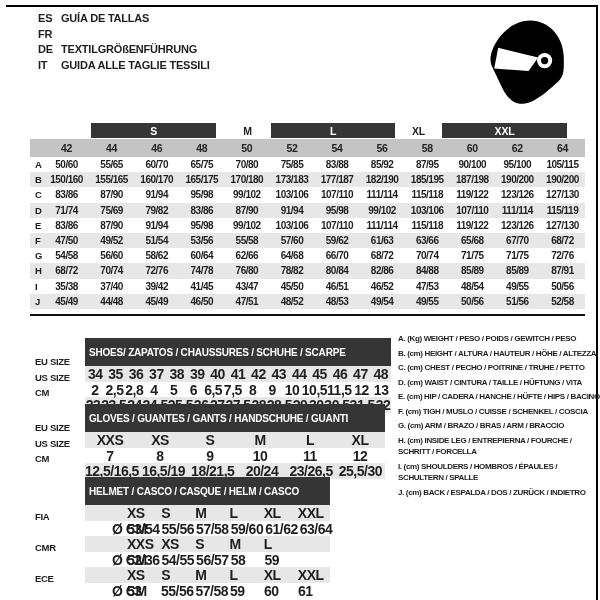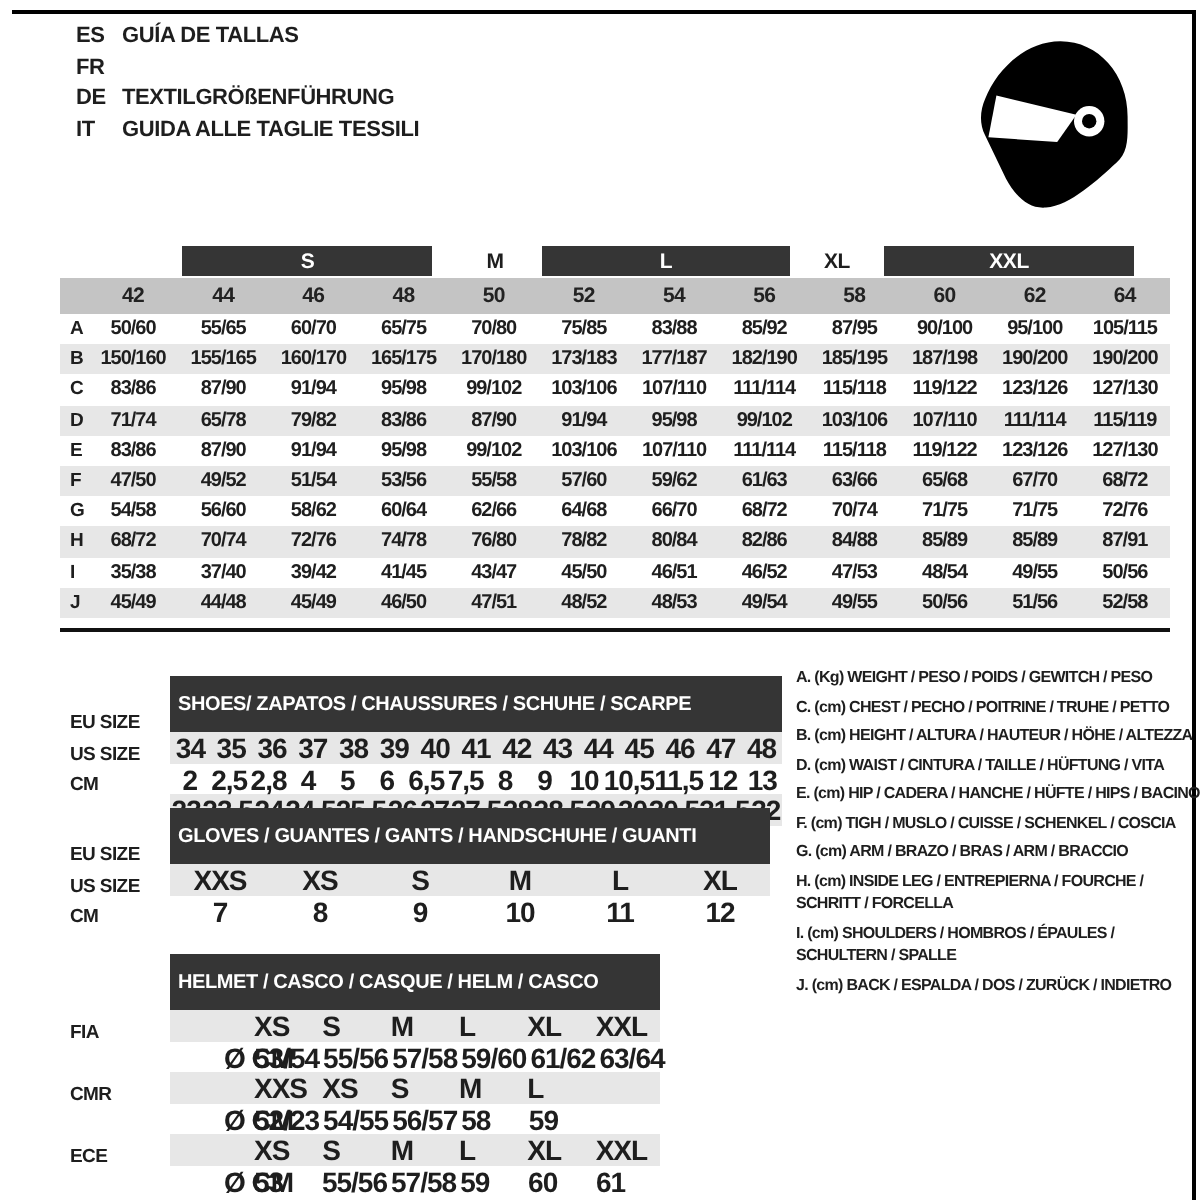--- a/index.html
+++ b/index.html
@@ -153,21 +153,21 @@
         <div class="c-cell">107/110</div>
         <div class="c-cell">111/114</div>
         <div class="c-cell">115/118</div>
         <div class="c-cell">119/122</div>
         <div class="c-cell">123/126</div>
         <div class="c-cell">127/130</div>
       </div>
       <div class="grid-row m-row stripe">
         <div class="c-cell letter-cell">D</div>
         <div class="c-cell">71/74</div>
-        <div class="c-cell">65/78</div>
+        <div class="c-cell">75/69</div>
         <div class="c-cell">79/82</div>
         <div class="c-cell">83/86</div>
         <div class="c-cell">87/90</div>
         <div class="c-cell">91/94</div>
         <div class="c-cell">95/98</div>
         <div class="c-cell">99/102</div>
         <div class="c-cell">103/106</div>
         <div class="c-cell">107/110</div>
         <div class="c-cell">111/114</div>
         <div class="c-cell">115/119</div>
@@ -351,20 +351,28 @@
           <div class="c-cell">XL</div>
         </div>
         <div class="t-row gloves-grid">
           <div class="c-cell">7</div>
           <div class="c-cell">8</div>
           <div class="c-cell">9</div>
           <div class="c-cell">10</div>
           <div class="c-cell">11</div>
           <div class="c-cell">12</div>
         </div>
+        <div class="t-row gloves-grid gray">
+          <div class="c-cell">12,5/16,5</div>
+          <div class="c-cell">16,5/19</div>
+          <div class="c-cell">18/21,5</div>
+          <div class="c-cell">20/24</div>
+          <div class="c-cell">23/26,5</div>
+          <div class="c-cell">25,5/30</div>
+        </div>
       </div>
   </div>
 </div>
 
 <div class="small-wrap helmet-wrap">
   <div class="label-col">
       <div class="label-spacer"></div>
       <div class="side-label"></div>
       <div class="side-label">FIA</div>
       <div class="side-label"></div>
@@ -397,21 +405,21 @@
           <div class="c-cell first"></div>
           <div class="c-cell">XXS</div>
           <div class="c-cell">XS</div>
           <div class="c-cell">S</div>
           <div class="c-cell">M</div>
           <div class="c-cell">L</div>
           <div class="c-cell"></div>
         </div>
         <div class="t-row helmet-grid">
           <div class="c-cell first">Ø CM</div>
-          <div class="c-cell">52/23</div>
+          <div class="c-cell">52/36</div>
           <div class="c-cell">54/55</div>
           <div class="c-cell">56/57</div>
           <div class="c-cell">58</div>
           <div class="c-cell">59</div>
           <div class="c-cell"></div>
         </div>
         <div class="t-row helmet-grid gray">
           <div class="c-cell first"></div>
           <div class="c-cell">XS</div>
           <div class="c-cell">S</div>
@@ -428,22 +436,22 @@
           <div class="c-cell">59</div>
           <div class="c-cell">60</div>
           <div class="c-cell">61</div>
         </div>
       </div>
   </div>
 </div>
 
 <div class="legend">
     <div class="legend-item">A. (Kg) WEIGHT / PESO / POIDS / GEWITCH / PESO</div>
+    <div class="legend-item">B. (cm) HEIGHT / ALTURA / HAUTEUR / HÖHE / ALTEZZA</div>
     <div class="legend-item">C. (cm) CHEST / PECHO / POITRINE / TRUHE / PETTO</div>
-    <div class="legend-item">B. (cm) HEIGHT / ALTURA / HAUTEUR / HÖHE / ALTEZZA</div>
     <div class="legend-item">D. (cm) WAIST / CINTURA / TAILLE / HÜFTUNG / VITA</div>
     <div class="legend-item">E. (cm) HIP / CADERA / HANCHE / HÜFTE / HIPS / BACINO</div>
     <div class="legend-item">F. (cm) TIGH / MUSLO / CUISSE / SCHENKEL / COSCIA</div>
     <div class="legend-item">G. (cm) ARM / BRAZO / BRAS / ARM / BRACCIO</div>
     <div class="legend-item">H. (cm) INSIDE LEG / ENTREPIERNA / FOURCHE / SCHRITT / FORCELLA</div>
     <div class="legend-item">I. (cm) SHOULDERS / HOMBROS / ÉPAULES / SCHULTERN / SPALLE</div>
     <div class="legend-item">J. (cm) BACK / ESPALDA / DOS / ZURÜCK / INDIETRO</div>
   </div>
 
 </body></html>

